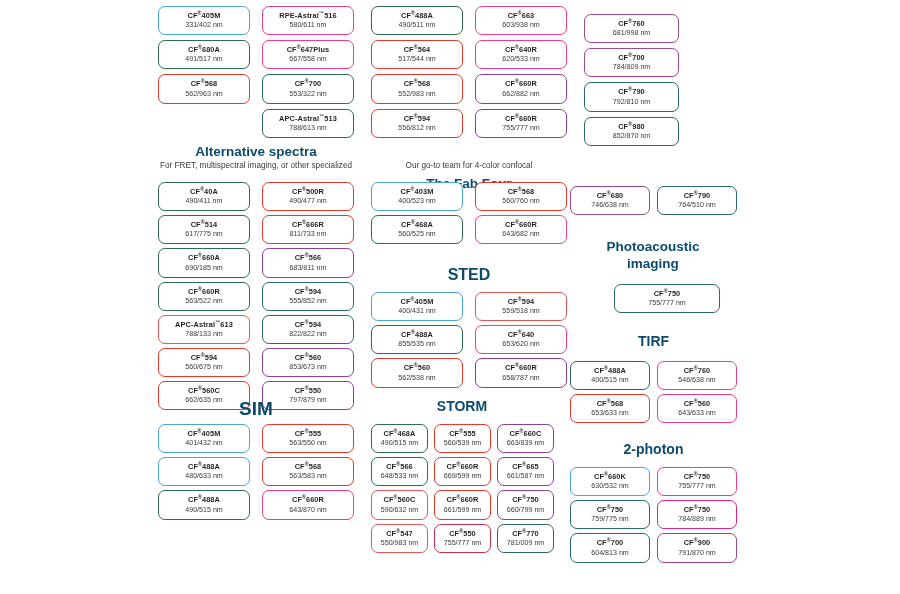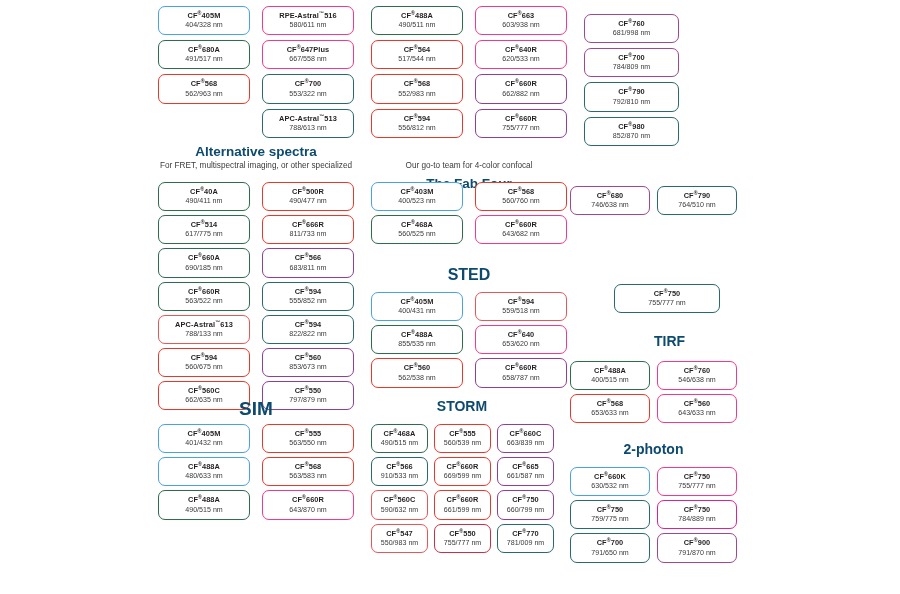--- a/index.html
+++ b/index.html
@@ -75,21 +75,21 @@
   .grid{position:absolute;display:grid;}
 </style>
 </head>
 <body>
 
 <div class="canvas">
 
   <div class="grid" style="left:158px;top:6px;width:196px;grid-template-columns:92px 92px;gap:5px 12px;">
       <div class="chip soft c-blue">
         <span class="nm">CF<sup>®</sup><span>405M</span></span>
-        <span class="sp">404/328 nm</span>
+        <span class="sp">331/402 nm</span>
       </div>
       <div class="chip soft c-pink">
         <span class="nm">RPE-Astral<sup>™</sup><span>516</span></span>
         <span class="sp">580/611 nm</span>
       </div>
       <div class="chip soft c-green">
         <span class="nm">CF<sup>®</sup><span>680A</span></span>
         <span class="sp">491/517 nm</span>
       </div>
       <div class="chip soft c-pink">
@@ -279,28 +279,29 @@
       <div class="chip soft c-plum">
         <span class="nm">CF<sup>®</sup><span>680</span></span>
         <span class="sp">746/638 nm</span>
       </div>
       <div class="chip soft c-teal">
         <span class="nm">CF<sup>®</sup><span>790</span></span>
         <span class="sp">764/510 nm</span>
       </div>
     </div>
 
+  <div class="sec-title" style="left:582px;top:239px;width:142px;font-size:13.5px;line-height:1.25;white-space:normal;">Photoacoustic imaging</div>
   <div class="grid" style="left:614px;top:284px;width:106px;grid-template-columns:106px;gap:4px;">
       <div class="chip soft c-teal">
         <span class="nm">CF<sup>®</sup><span>750</span></span>
         <span class="sp">755/777 nm</span>
       </div>
     </div>
 
-  <div class="sec-title" style="left:586px;top:333px;width:167px;font-size:14px;">TIRF</div>
+  <div class="sec-title" style="left:570px;top:333px;width:167px;font-size:14px;">TIRF</div>
   <div class="grid" style="left:570px;top:361px;width:167px;grid-template-columns:80px 80px;gap:4px 7px;">
       <div class="chip soft c-green">
         <span class="nm">CF<sup>®</sup><span>488A</span></span>
         <span class="sp">400/515 nm</span>
       </div>
       <div class="chip soft c-pink">
         <span class="nm">CF<sup>®</sup><span>760</span></span>
         <span class="sp">546/638 nm</span>
       </div>
       <div class="chip soft c-red">
@@ -326,21 +327,21 @@
       <div class="chip soft c-teal">
         <span class="nm">CF<sup>®</sup><span>750</span></span>
         <span class="sp">759/775 nm</span>
       </div>
       <div class="chip soft c-magenta">
         <span class="nm">CF<sup>®</sup><span>750</span></span>
         <span class="sp">784/889 nm</span>
       </div>
       <div class="chip soft c-teal">
         <span class="nm">CF<sup>®</sup><span>700</span></span>
-        <span class="sp">791/650 nm</span>
+        <span class="sp">604/813 nm</span>
       </div>
       <div class="chip soft c-plum">
         <span class="nm">CF<sup>®</sup><span>900</span></span>
         <span class="sp">791/870 nm</span>
       </div>
     </div>
 
   <div class="sec-title" style="left:158px;top:398px;width:196px;font-size:19px;">SIM</div>
   <div class="grid" style="left:158px;top:424px;width:196px;grid-template-columns:92px 92px;gap:4px 12px;">
       <div class="chip soft c-blue">
@@ -378,21 +379,21 @@
       <div class="chip soft c-red">
         <span class="nm">CF<sup>®</sup><span>555</span></span>
         <span class="sp">560/539 nm</span>
       </div>
       <div class="chip soft c-purple">
         <span class="nm">CF<sup>®</sup><span>660C</span></span>
         <span class="sp">663/839 nm</span>
       </div>
       <div class="chip soft c-teal">
         <span class="nm">CF<sup>®</sup><span>566</span></span>
-        <span class="sp">910/533 nm</span>
+        <span class="sp">648/533 nm</span>
       </div>
       <div class="chip soft c-red">
         <span class="nm">CF<sup>®</sup><span>660R</span></span>
         <span class="sp">669/599 nm</span>
       </div>
       <div class="chip soft c-purple">
         <span class="nm">CF<sup>®</sup><span>665</span></span>
         <span class="sp">661/587 nm</span>
       </div>
       <div class="chip soft c-rose">

